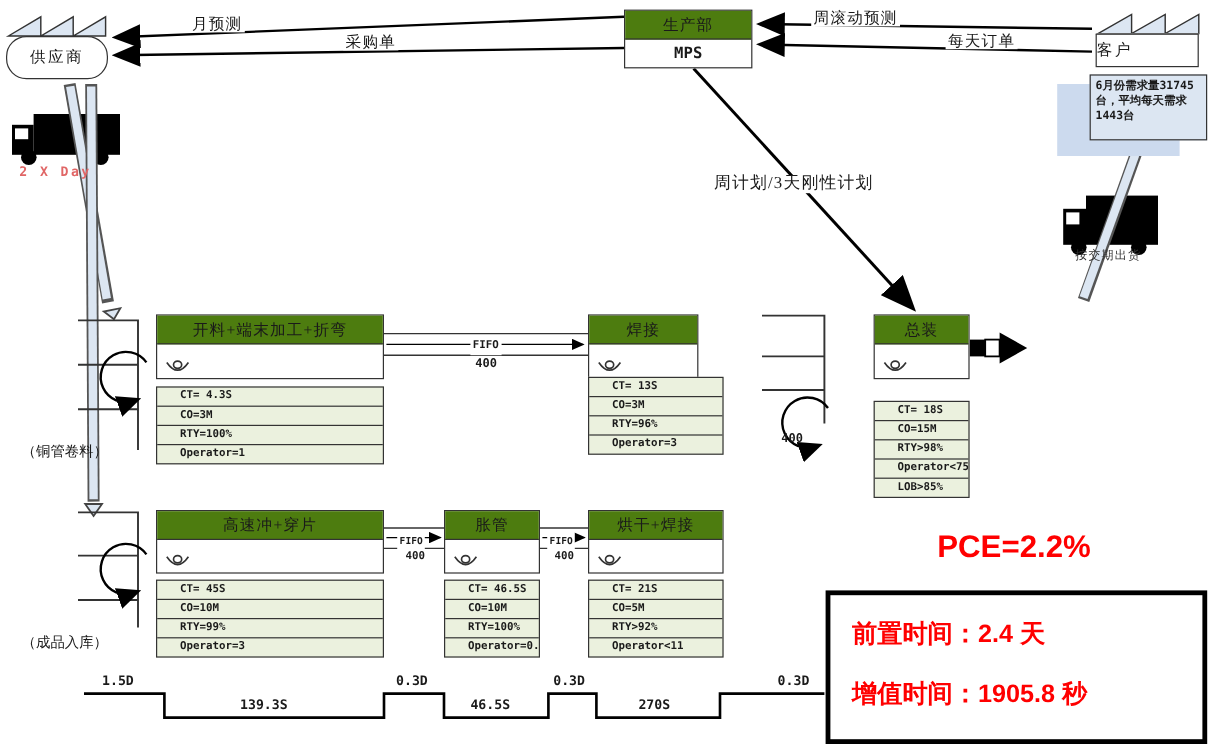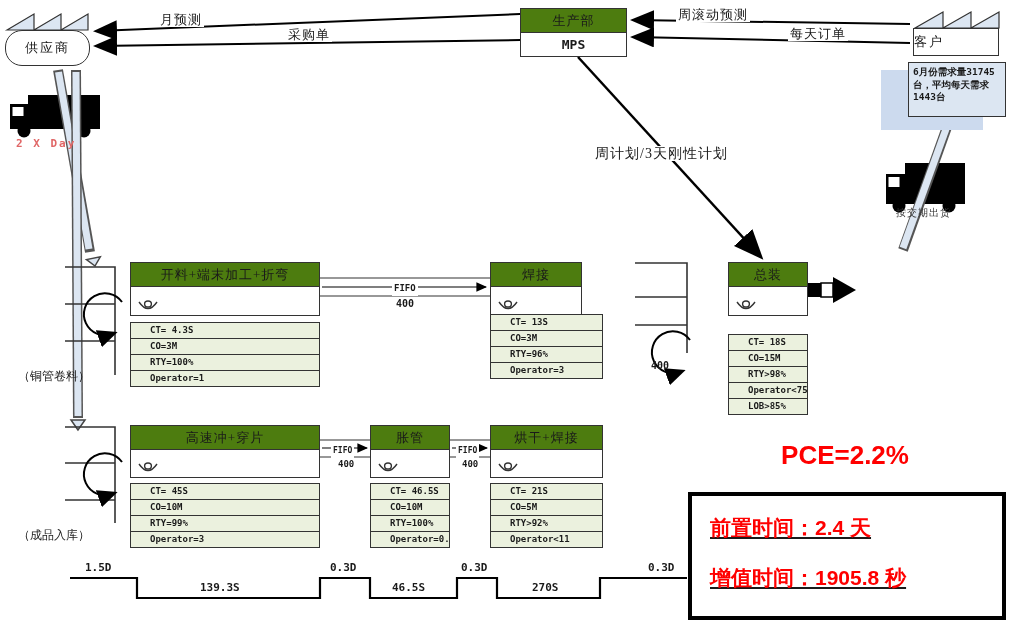--- a/index.html
+++ b/index.html
@@ -253,18 +253,18 @@
   <div class="abs tl-lbl" style="left:85px;top:561px;">1.5D</div>
   <div class="abs tl-lbl" style="left:200px;top:581px;">139.3S</div>
   <div class="abs tl-lbl" style="left:330px;top:561px;">0.3D</div>
   <div class="abs tl-lbl" style="left:392px;top:581px;">46.5S</div>
   <div class="abs tl-lbl" style="left:461px;top:561px;">0.3D</div>
   <div class="abs tl-lbl" style="left:532px;top:581px;text-align:right;">270S</div>
   <div class="abs tl-lbl" style="left:648px;top:561px;">0.3D</div>
 
   <div class="abs red-big" style="left:760px;top:440px;width:170px;font-size:26px;text-align:center;">PCE=2.2%</div>
 
-  <div class="abs" style="left:688px;top:492px;width:318px;height:128px;border:4px solid #000;background:#fff;padding:18px 16px 0 18px;text-decoration:underline;">
+  <div class="abs" style="left:688px;top:492px;width:318px;height:128px;border:4px solid #000;background:#fff;padding:18px 16px 0 18px;">
     <div class="red-big" style="font-size:21px;margin-bottom:22px;">前置时间：2.4 天</div>
     <div class="red-big" style="font-size:21px;">增值时间：1905.8 秒</div>
   </div>
 
 </div>
 
 </body></html>

